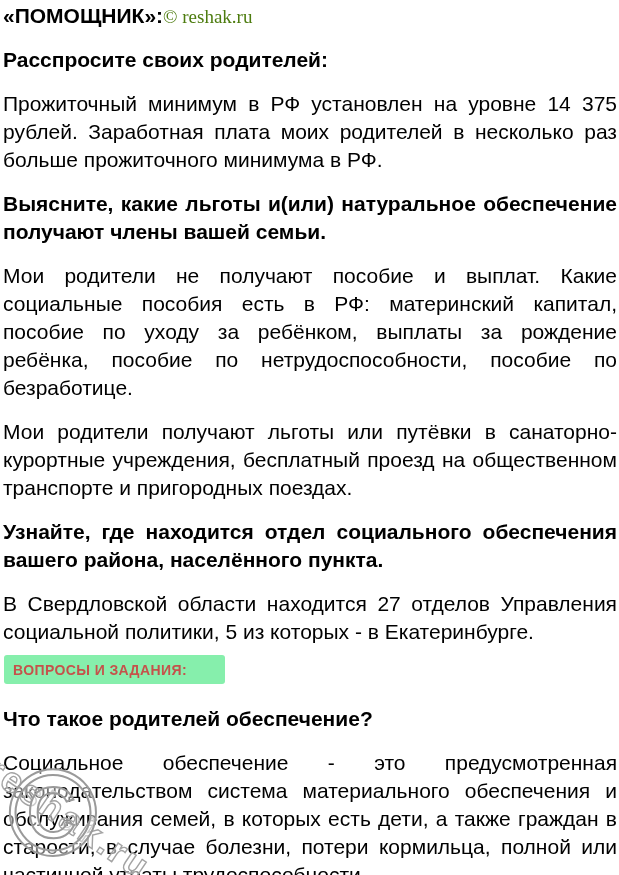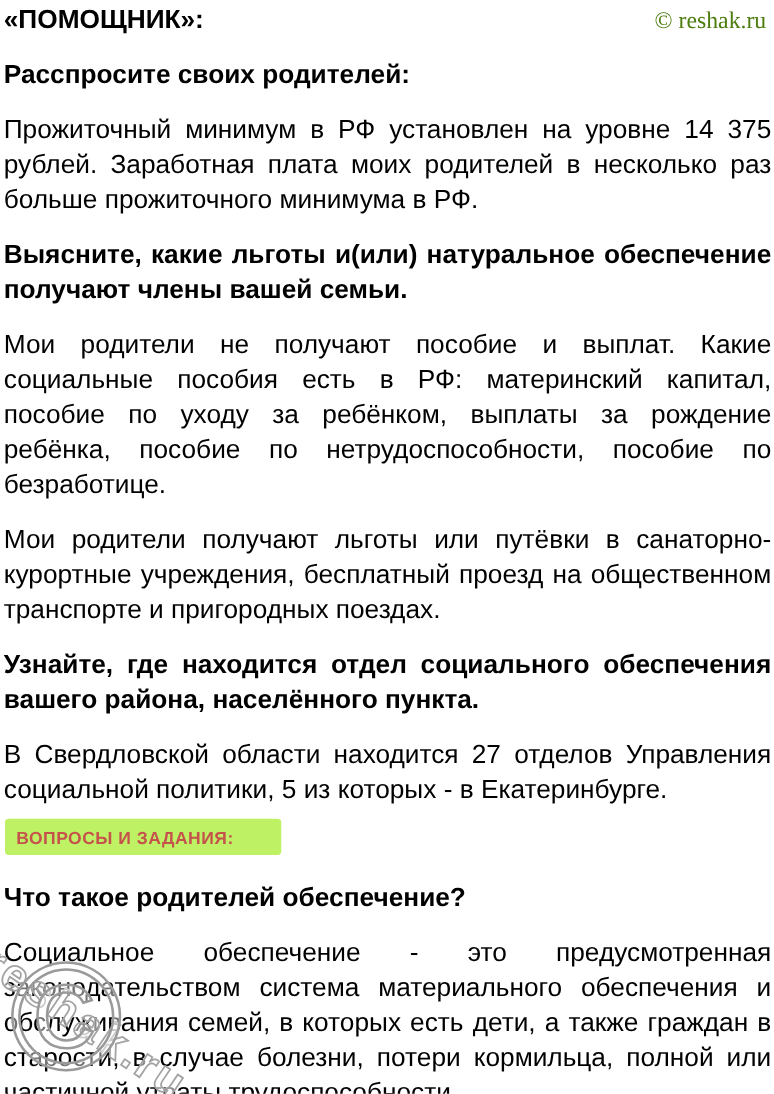--- a/index.html
+++ b/index.html
@@ -14,21 +14,21 @@
     overflow: hidden;
     font-family: "Liberation Sans", sans-serif;
     color: #000000;
   }
   .page {
     padding: 2px 2px 0 3px;
     position: relative;
   }
   .header-row {
     display: flex;
-    justify-content: space-between;
+    justify-content: flex-start;
     align-items: baseline;
     margin-bottom: 3px;
   }
   .doc-title {
     font-size: 21px;
     line-height: 28px;
     font-weight: bold;
   }
   .site-credit {
     font-family: "Liberation Serif", serif;
@@ -96,21 +96,21 @@
   </div>
 
   <p class="block bold">Расспросите своих родителей:</p>
   <p class="block">Прожиточный минимум в РФ установлен на уровне 14 375 рублей. Заработная плата моих родителей в несколько раз больше прожиточного минимума в РФ.</p>
   <p class="block bold">Выясните, какие льготы и(или) натуральное обеспечение получают члены вашей семьи.</p>
   <p class="block">Мои родители не получают пособие и выплат. Какие социальные пособия есть в РФ: материнский капитал, пособие по уходу за ребёнком, выплаты за рождение ребёнка, пособие по нетрудоспособности, пособие по безработице.</p>
   <p class="block">Мои родители получают льготы или путёвки в санаторно-курортные учреждения, бесплатный проезд на общественном транспорте и пригородных поездах.</p>
   <p class="block bold">Узнайте, где находится отдел социального обеспечения вашего района, населённого пункта.</p>
   <p class="block">В Свердловской области находится 27 отделов Управления социальной политики, 5 из которых - в Екатеринбурге.</p>
 
-  <div class="questions-banner" style="background: #bef264; color: rgb(197, 82, 75); text-align: center;">ВОПРОСЫ И ЗАДАНИЯ:</div>
+  <div class="questions-banner" style="background: #86efac; color: rgb(197, 82, 75); text-align: center;">ВОПРОСЫ И ЗАДАНИЯ:</div>
 
   <p class="block bold question">Что такое родителей обеспечение?</p>
 
   <p class="block answer">Социальное обеспечение - это предусмотренная законодательством система материального обеспечения и обслуживания семей, в которых есть дети, а также граждан в старости, в случае болезни, потери кормильца, полной или частичной утраты трудоспособности.</p>
 
 </div>
 
 <div class="wm-diagonal">reshak.ru</div>
 
 <div class="wm-copyright">©</div>

